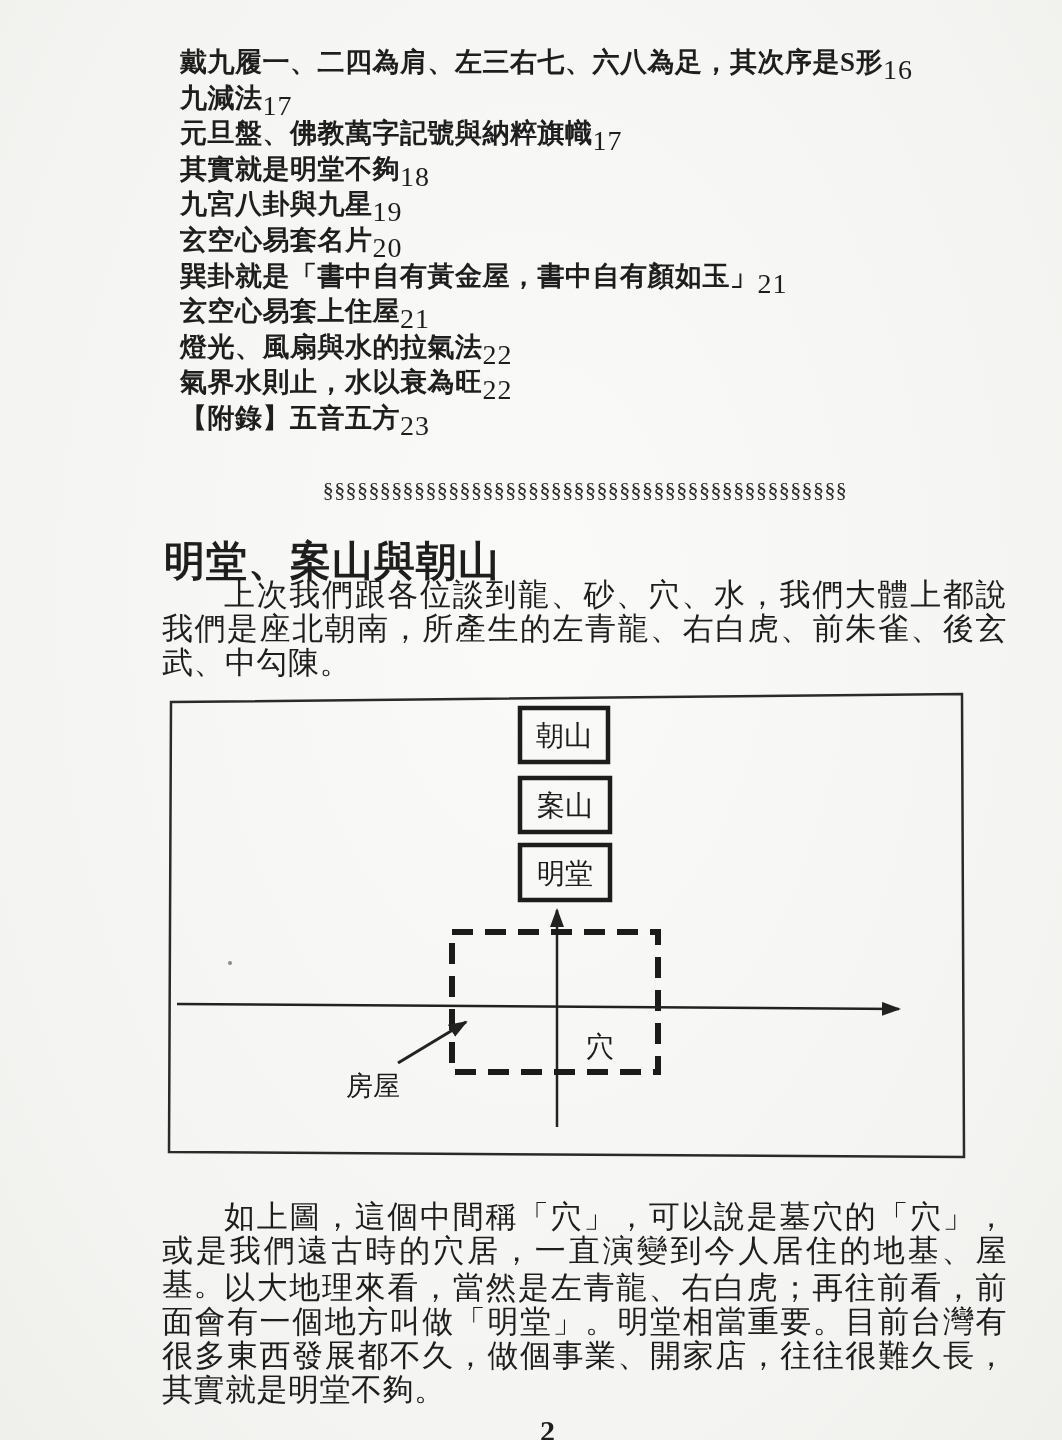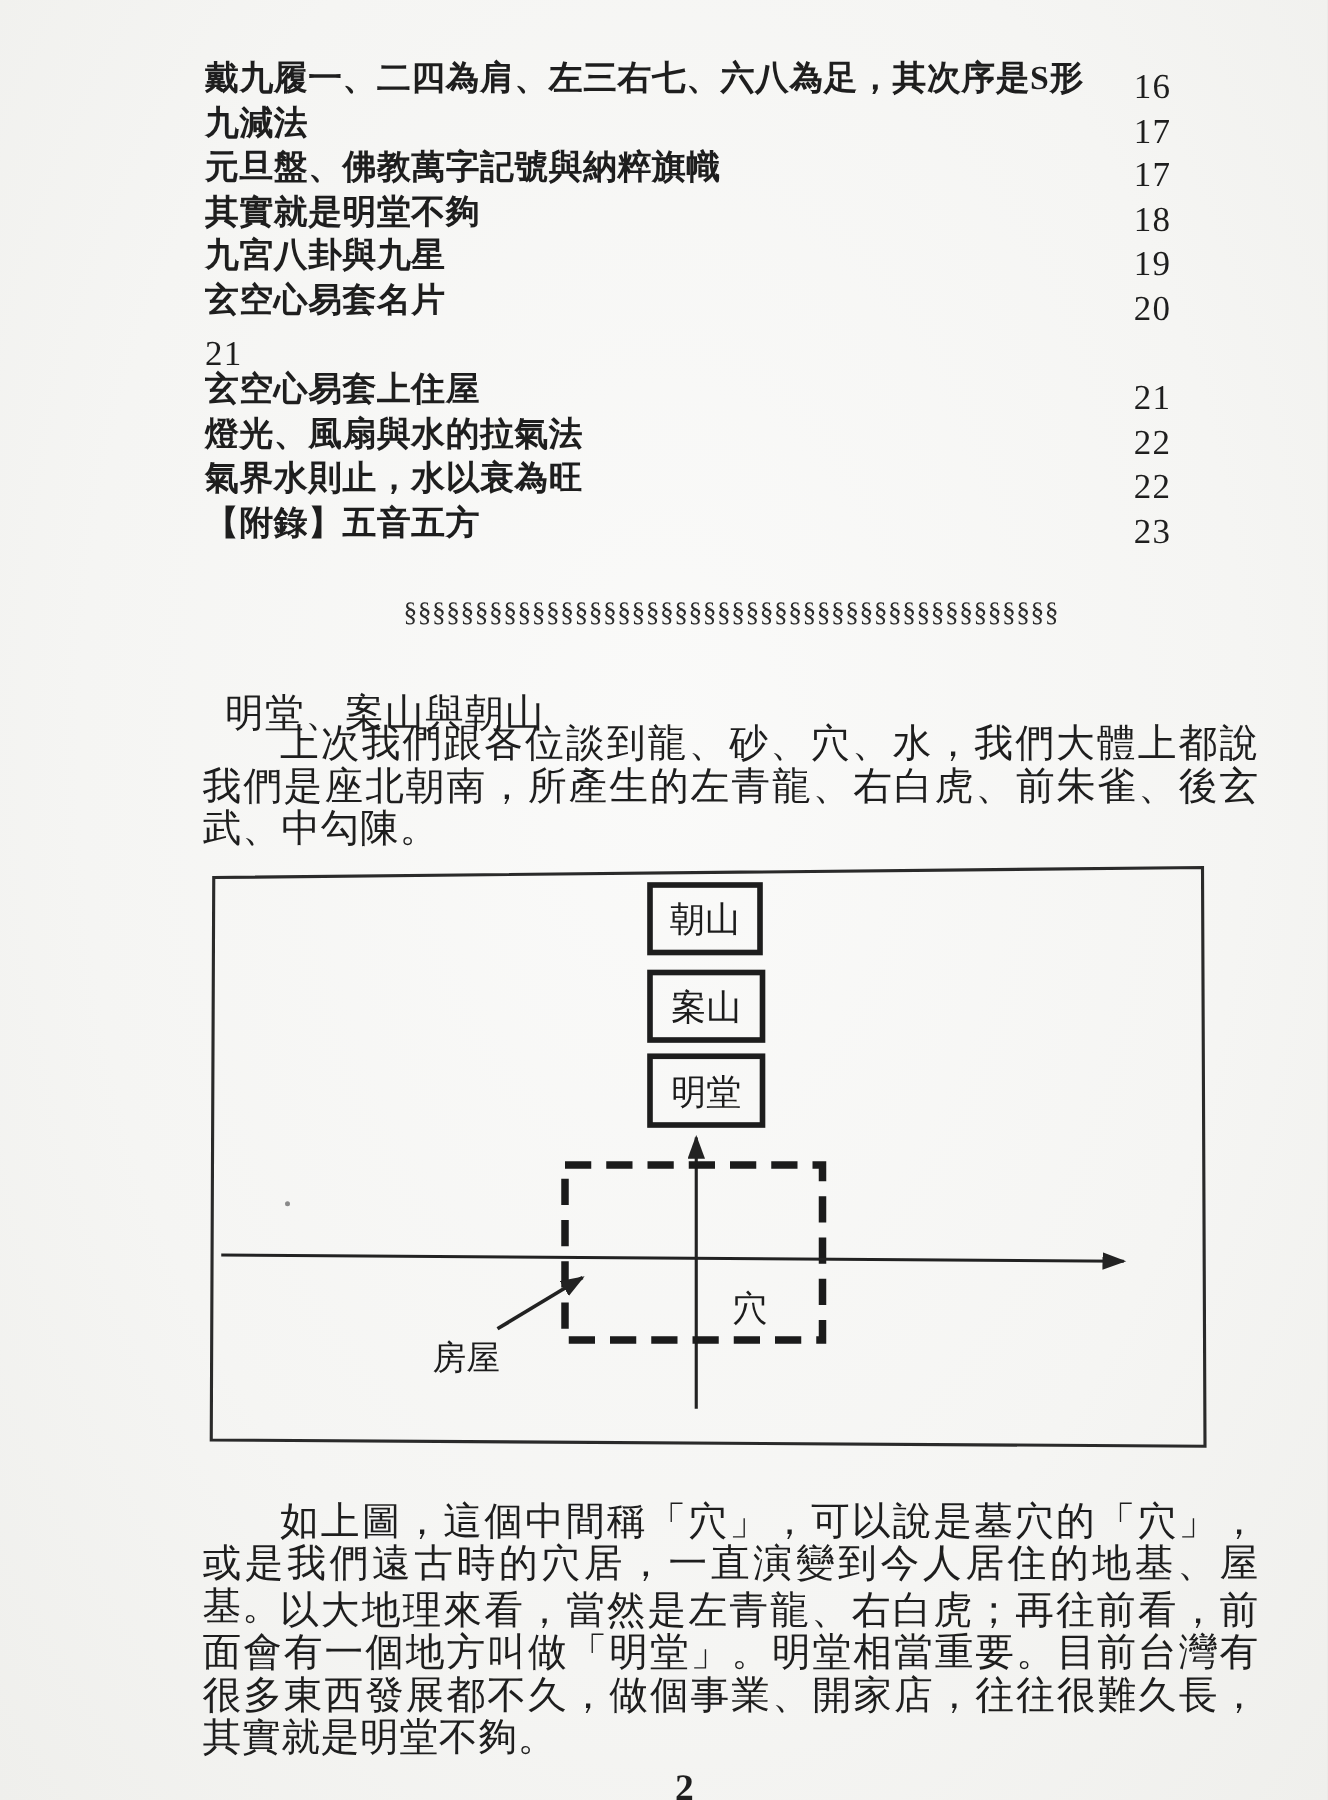--- a/index.html
+++ b/index.html
@@ -8,28 +8,28 @@
     position:relative;
     width:1062px;height:1440px;
     margin:0 auto;
     overflow:hidden;
     background:radial-gradient(ellipse at 50% 42%, #fafaf9 0%, #f5f5f3 62%, #efefec 100%);
     font-family:"Liberation Serif","DejaVu Serif",serif;
     color:#1e1e1e;
   }
   
   .toc{position:absolute;left:164px;top:47px;width:773px;}
-  .toc-row{display:flex;justify-content:space-between;align-items:flex-start;height:35.6px;}
+  .toc-row{display:flex;align-items:flex-start;height:35.6px;margin-left:16px;}
   .toc-title{white-space:nowrap;font-weight:bold;font-size:27px;line-height:31px;letter-spacing:0.5px;}
   .toc-page{font-size:28px;line-height:28px;position:relative;top:9px;letter-spacing:1px;}
   
   .separator{position:absolute;left:165px;top:477px;width:840px;text-align:center;
     font-size:22px;letter-spacing:0.4px;color:#2a2a2a;white-space:nowrap;}
   
-  .heading{position:absolute;left:164px;top:534px;margin:16px;font-size:31px;font-weight:normal;letter-spacing:1px;}
+  .heading{position:absolute;left:164px;top:534px;margin:0;font-size:41px;font-weight:bold;letter-spacing:1px;}
   .para{position:absolute;left:162px;width:845px;margin:0;font-size:31px;line-height:34px;
     text-align:justify;text-indent:2em;word-break:break-all;letter-spacing:0.5px;}
   .p1{top:578px;}
   .p2{top:1200px;}
   .p3{top:1271px;}
   
   .diagram{position:absolute;left:166px;top:690px;}
   .diagram text{font-family:"Liberation Serif","DejaVu Serif",serif;fill:#1c1c1c;}
   
   .pageno{position:absolute;left:540px;top:1414px;font-size:30px;font-weight:bold;}
@@ -58,20 +58,21 @@
     </div>
     <div class="toc-row">
       <span class="toc-title">九宮八卦與九星</span>
       <span class="toc-page">19</span>
     </div>
     <div class="toc-row">
       <span class="toc-title">玄空心易套名片</span>
       <span class="toc-page">20</span>
     </div>
     <div class="toc-row">
+      <span class="toc-title">巽卦就是「書中自有黃金屋，書中自有顏如玉」</span>
       <span class="toc-page">21</span>
     </div>
     <div class="toc-row">
       <span class="toc-title">玄空心易套上住屋</span>
       <span class="toc-page">21</span>
     </div>
     <div class="toc-row">
       <span class="toc-title">燈光、風扇與水的拉氣法</span>
       <span class="toc-page">22</span>
     </div>

